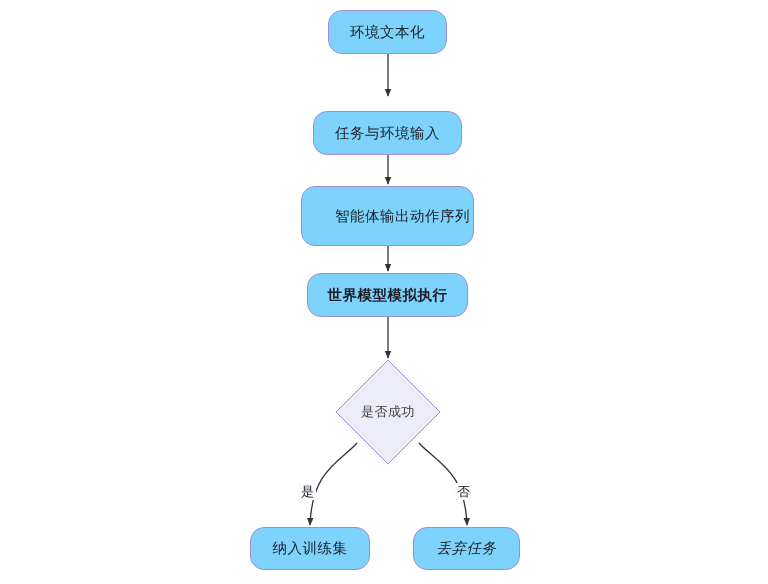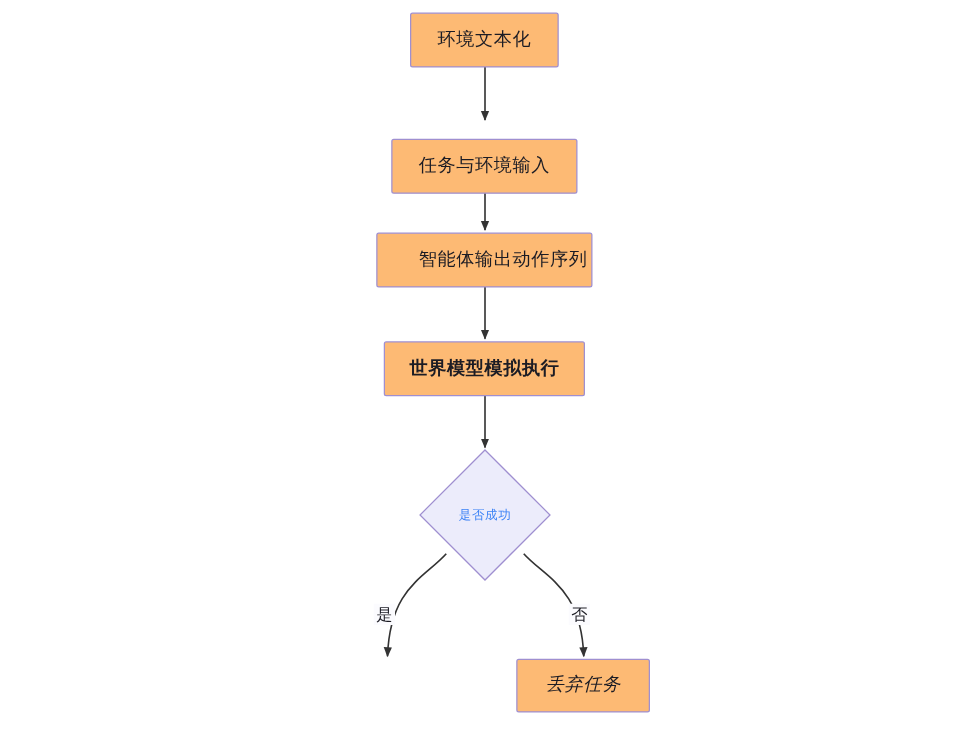--- a/index.html
+++ b/index.html
@@ -28,23 +28,23 @@
     width: 768px;
     height: 584px;
     pointer-events: none;
   }
   .node {
     position: absolute;
     box-sizing: border-box;
     display: flex;
     align-items: center;
     justify-content: center;
-    background: #fdba74;
+    background: #7dd3fc;
     border: 1px solid #9f8fd0;
-    border-radius: 2px;
+    border-radius: 14px;
   }
   .node .node-label {
     font-size: 14.5px;
     line-height: 1;
     color: #1c1c24;
     letter-spacing: 0.5px;
     white-space: nowrap;
   }
   .decision-wrap {
     position: absolute;
@@ -59,22 +59,22 @@
   }
   .decision-label {
     position: absolute;
     left: 0;
     top: 0;
     width: 100%;
     height: 100%;
     display: flex;
     align-items: center;
     justify-content: center;
-    font-size: 10px;
-    color: #3b82f6;
+    font-size: 13px;
+    color: #404040;
     letter-spacing: 0.5px;
     white-space: nowrap;
   }
   .edge-label {
     position: absolute;
     box-sizing: border-box;
     background: #fbfbfe;
     color: #1c1c24;
     font-size: 13px;
     line-height: 1;
@@ -108,37 +108,40 @@
   </svg>
 
   <div class="node" style="left:328px; top:10px; width:119px; height:44px;">
     <span class="node-label">环境文本化</span>
   </div>
 
   <div class="node" style="left:313px; top:111px; width:149px; height:44px;">
     <span class="node-label">任务与环境输入</span>
   </div>
 
-  <div class="node" style="left:301px; top:186px; width:173px; height:44px;padding-left:30px;">
+  <div class="node" style="left:301px; top:186px; width:173px; height:60px;padding-left:30px;">
     <span class="node-label">智能体输出动作序列</span>
   </div>
 
   <div class="node" style="left:307px; top:273px; width:161px; height:44px;font-weight:bold;">
     <span class="node-label">世界模型模拟执行</span>
   </div>
 
   <div class="decision-wrap" style="left:335px; top:359px; width:106px; height:106px;">
     <svg class="decision-shape" width="106" height="106" viewBox="0 0 106 106">
       <polygon points="53,1 105,53 53,105 1,53" fill="#ececfb" stroke="#9f8fd0" stroke-width="1"></polygon>
     </svg>
     <div class="decision-label">是否成功</div>
   </div>
 
   <div class="edge-label" style="left:299px; top:483px;">是</div>
 
   <div class="edge-label" style="left:455px; top:483px;">否</div>
 
+  <div class="node" style="left:250px; top:527px; width:120px; height:43px;">
+    <span class="node-label">纳入训练集</span>
+  </div>
 
   <div class="node" style="left:413px; top:527px; width:107px; height:43px;font-style:italic;">
     <span class="node-label">丢弃任务</span>
   </div>
 
 </div>
 
 </body></html>

